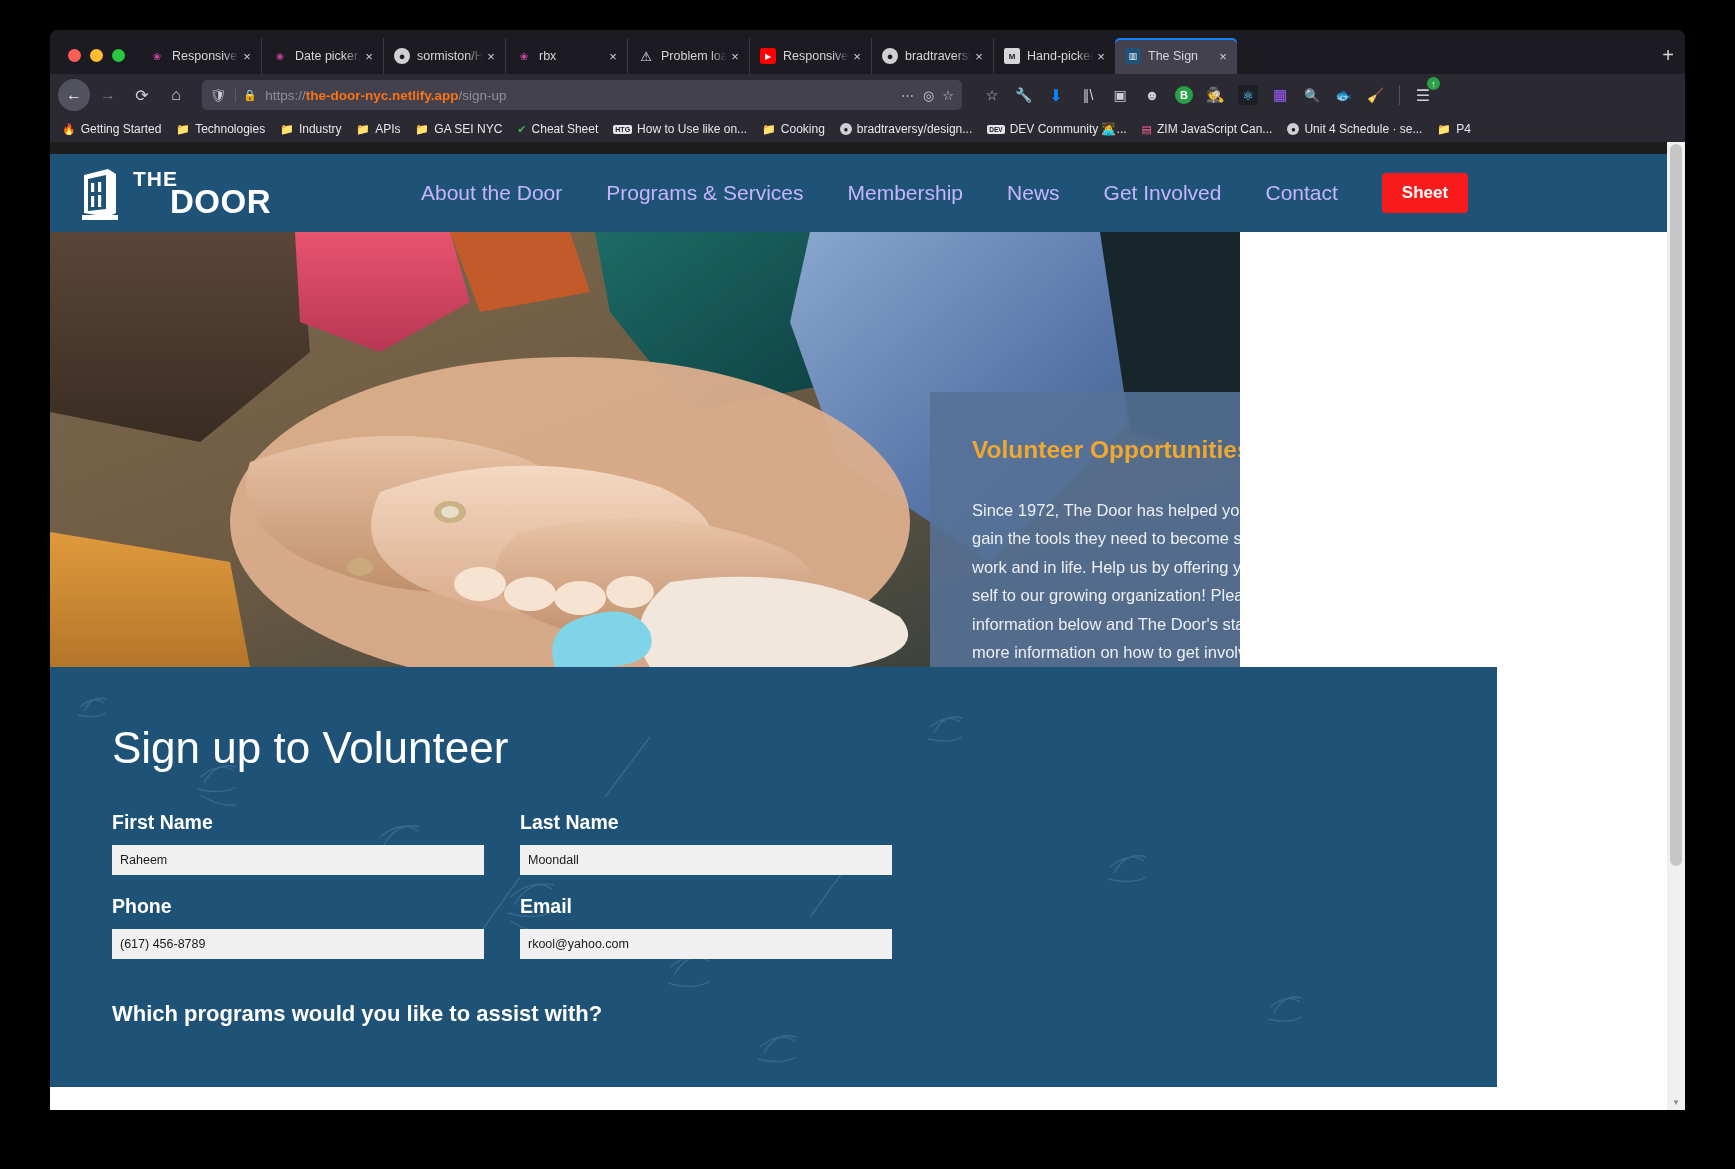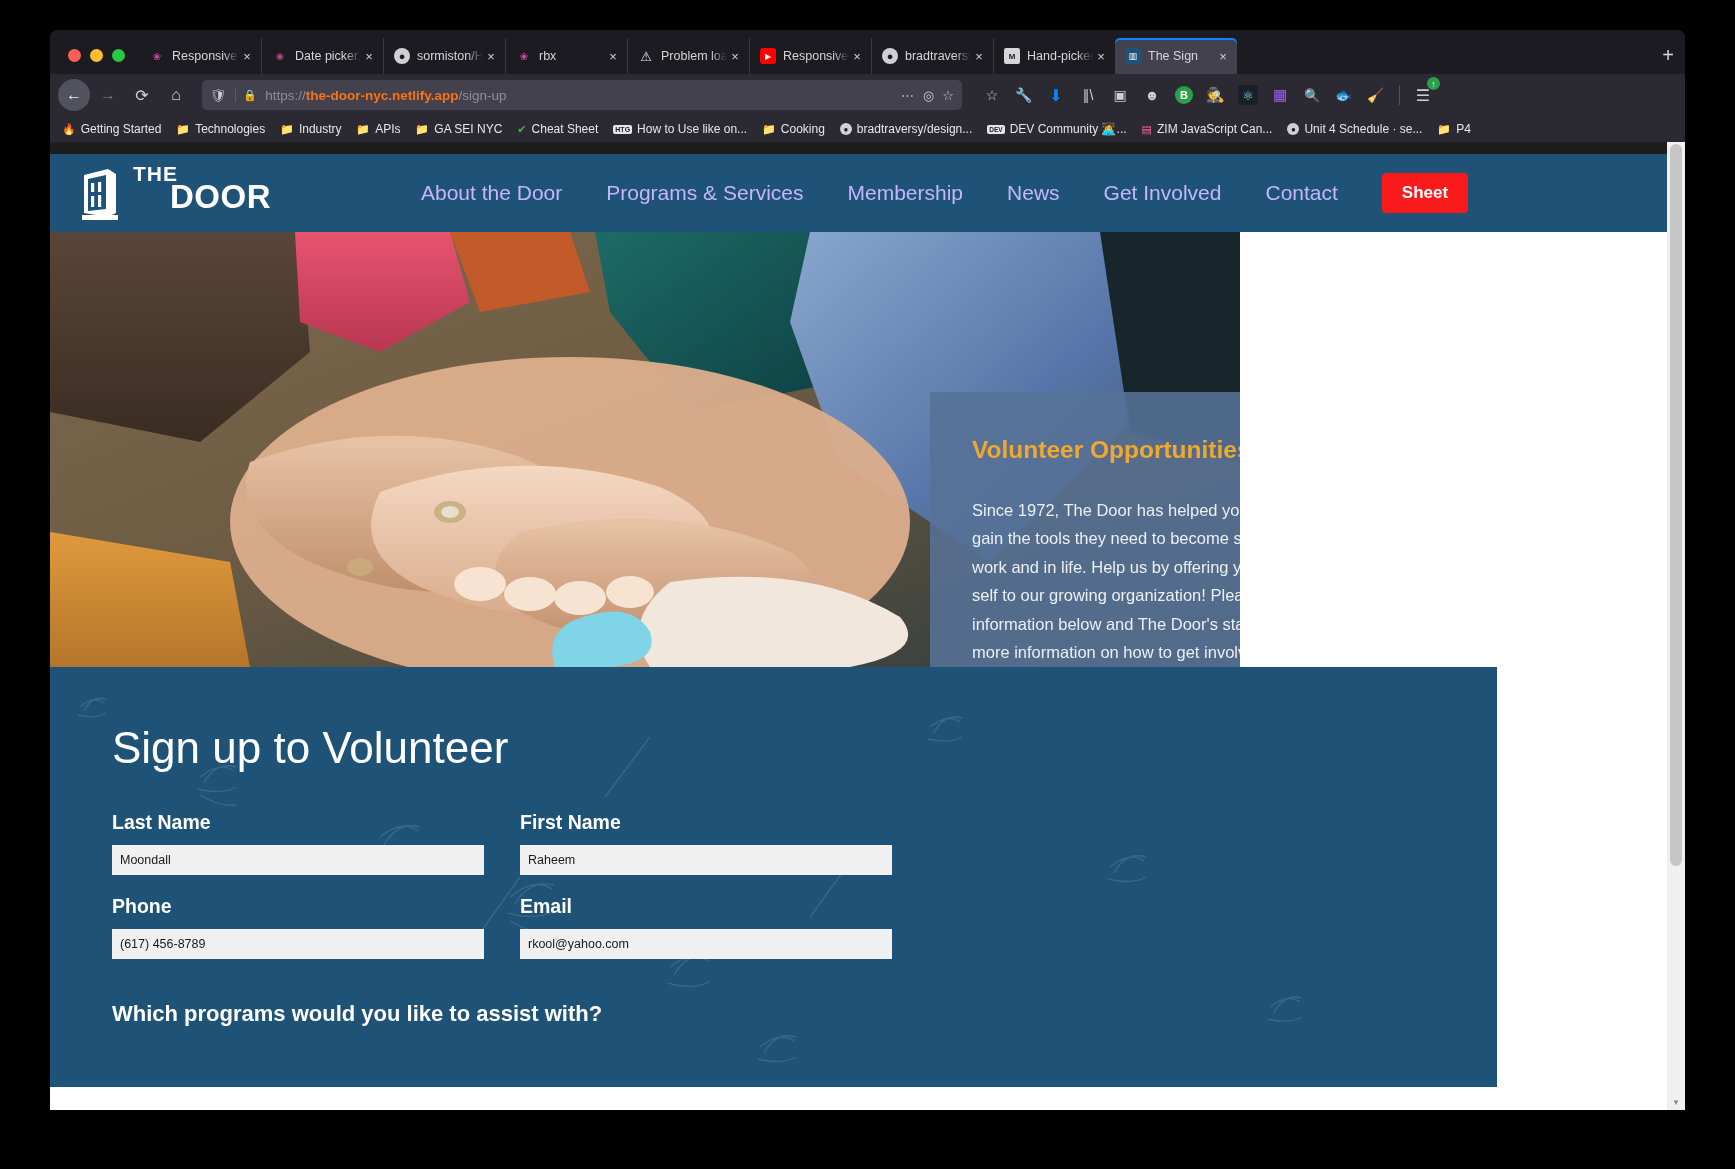--- a/index.html
+++ b/index.html
@@ -184,21 +184,21 @@
   }
   .darktop { height: 12px; background: #1d1d1d; }
 
   
   .siteheader {
     height: 78px;
     background: #1f5277;
     display: flex; align-items: center;
     padding: 0 0 0 28px;
   }
-  .logo { display: flex; align-items: flex-start; gap: 11px; }
+  .logo { display: flex; align-items: center; gap: 11px; }
   .logo-mark { width: 44px; height: 56px; }
   .logo-text { color: #fff; line-height: 0.84; }
   .logo-text .l1 { font-size: 21px; font-weight: 700; letter-spacing: 1px; }
   .logo-text .l2 { font-size: 33px; font-weight: 700; letter-spacing: 0.5px; margin-left: 37px; }
 
   .mainnav {
     display: flex; align-items: center;
     gap: 0;
     margin-left: 128px;
   }
@@ -592,22 +592,22 @@
             <path d="M710 380 q20 -16 34 -6 M714 386 q12 -22 32 -16 M708 392 q24 6 38 -2"></path>
             <path d="M880 60 q18 -14 30 -5 M884 66 q10 -20 28 -15 M878 72 q22 5 34 -2"></path>
             <path d="M1060 200 q20 -16 34 -6 M1064 206 q12 -22 32 -16 M1058 212 q24 6 38 -2"></path>
             <path d="M1220 340 q18 -14 30 -5 M1224 346 q10 -20 28 -15 M1218 352 q22 5 34 -2"></path>
             <path d="M555 130 L600 70 M420 280 L470 210 M760 250 L800 195"></path>
           </g>
         </svg>
 
         <h1>Sign up to Volunteer</h1>
         <div class="formgrid" id="form-fields">
+            <div class="field"><label>First Name</label><input type="text" value="Raheem" style=""></div>
             <div class="field"><label>Last Name</label><input type="text" value="Moondall" style=""></div>
-            <div class="field"><label>First Name</label><input type="text" value="Raheem" style=""></div>
             <div class="field"><label>Phone</label><input type="text" value="(617) 456-8789" style=""></div>
             <div class="field"><label>Email</label><input type="text" value="rkool@yahoo.com" style=""></div>
           </div>
         <div class="subq">Which programs would you like to assist with?</div>
       </div>
     </div>
 
     <div class="scrollbar">
       <div class="scroll-arrow" style="top:0">▲</div>
       <div class="scrollthumb"></div>

